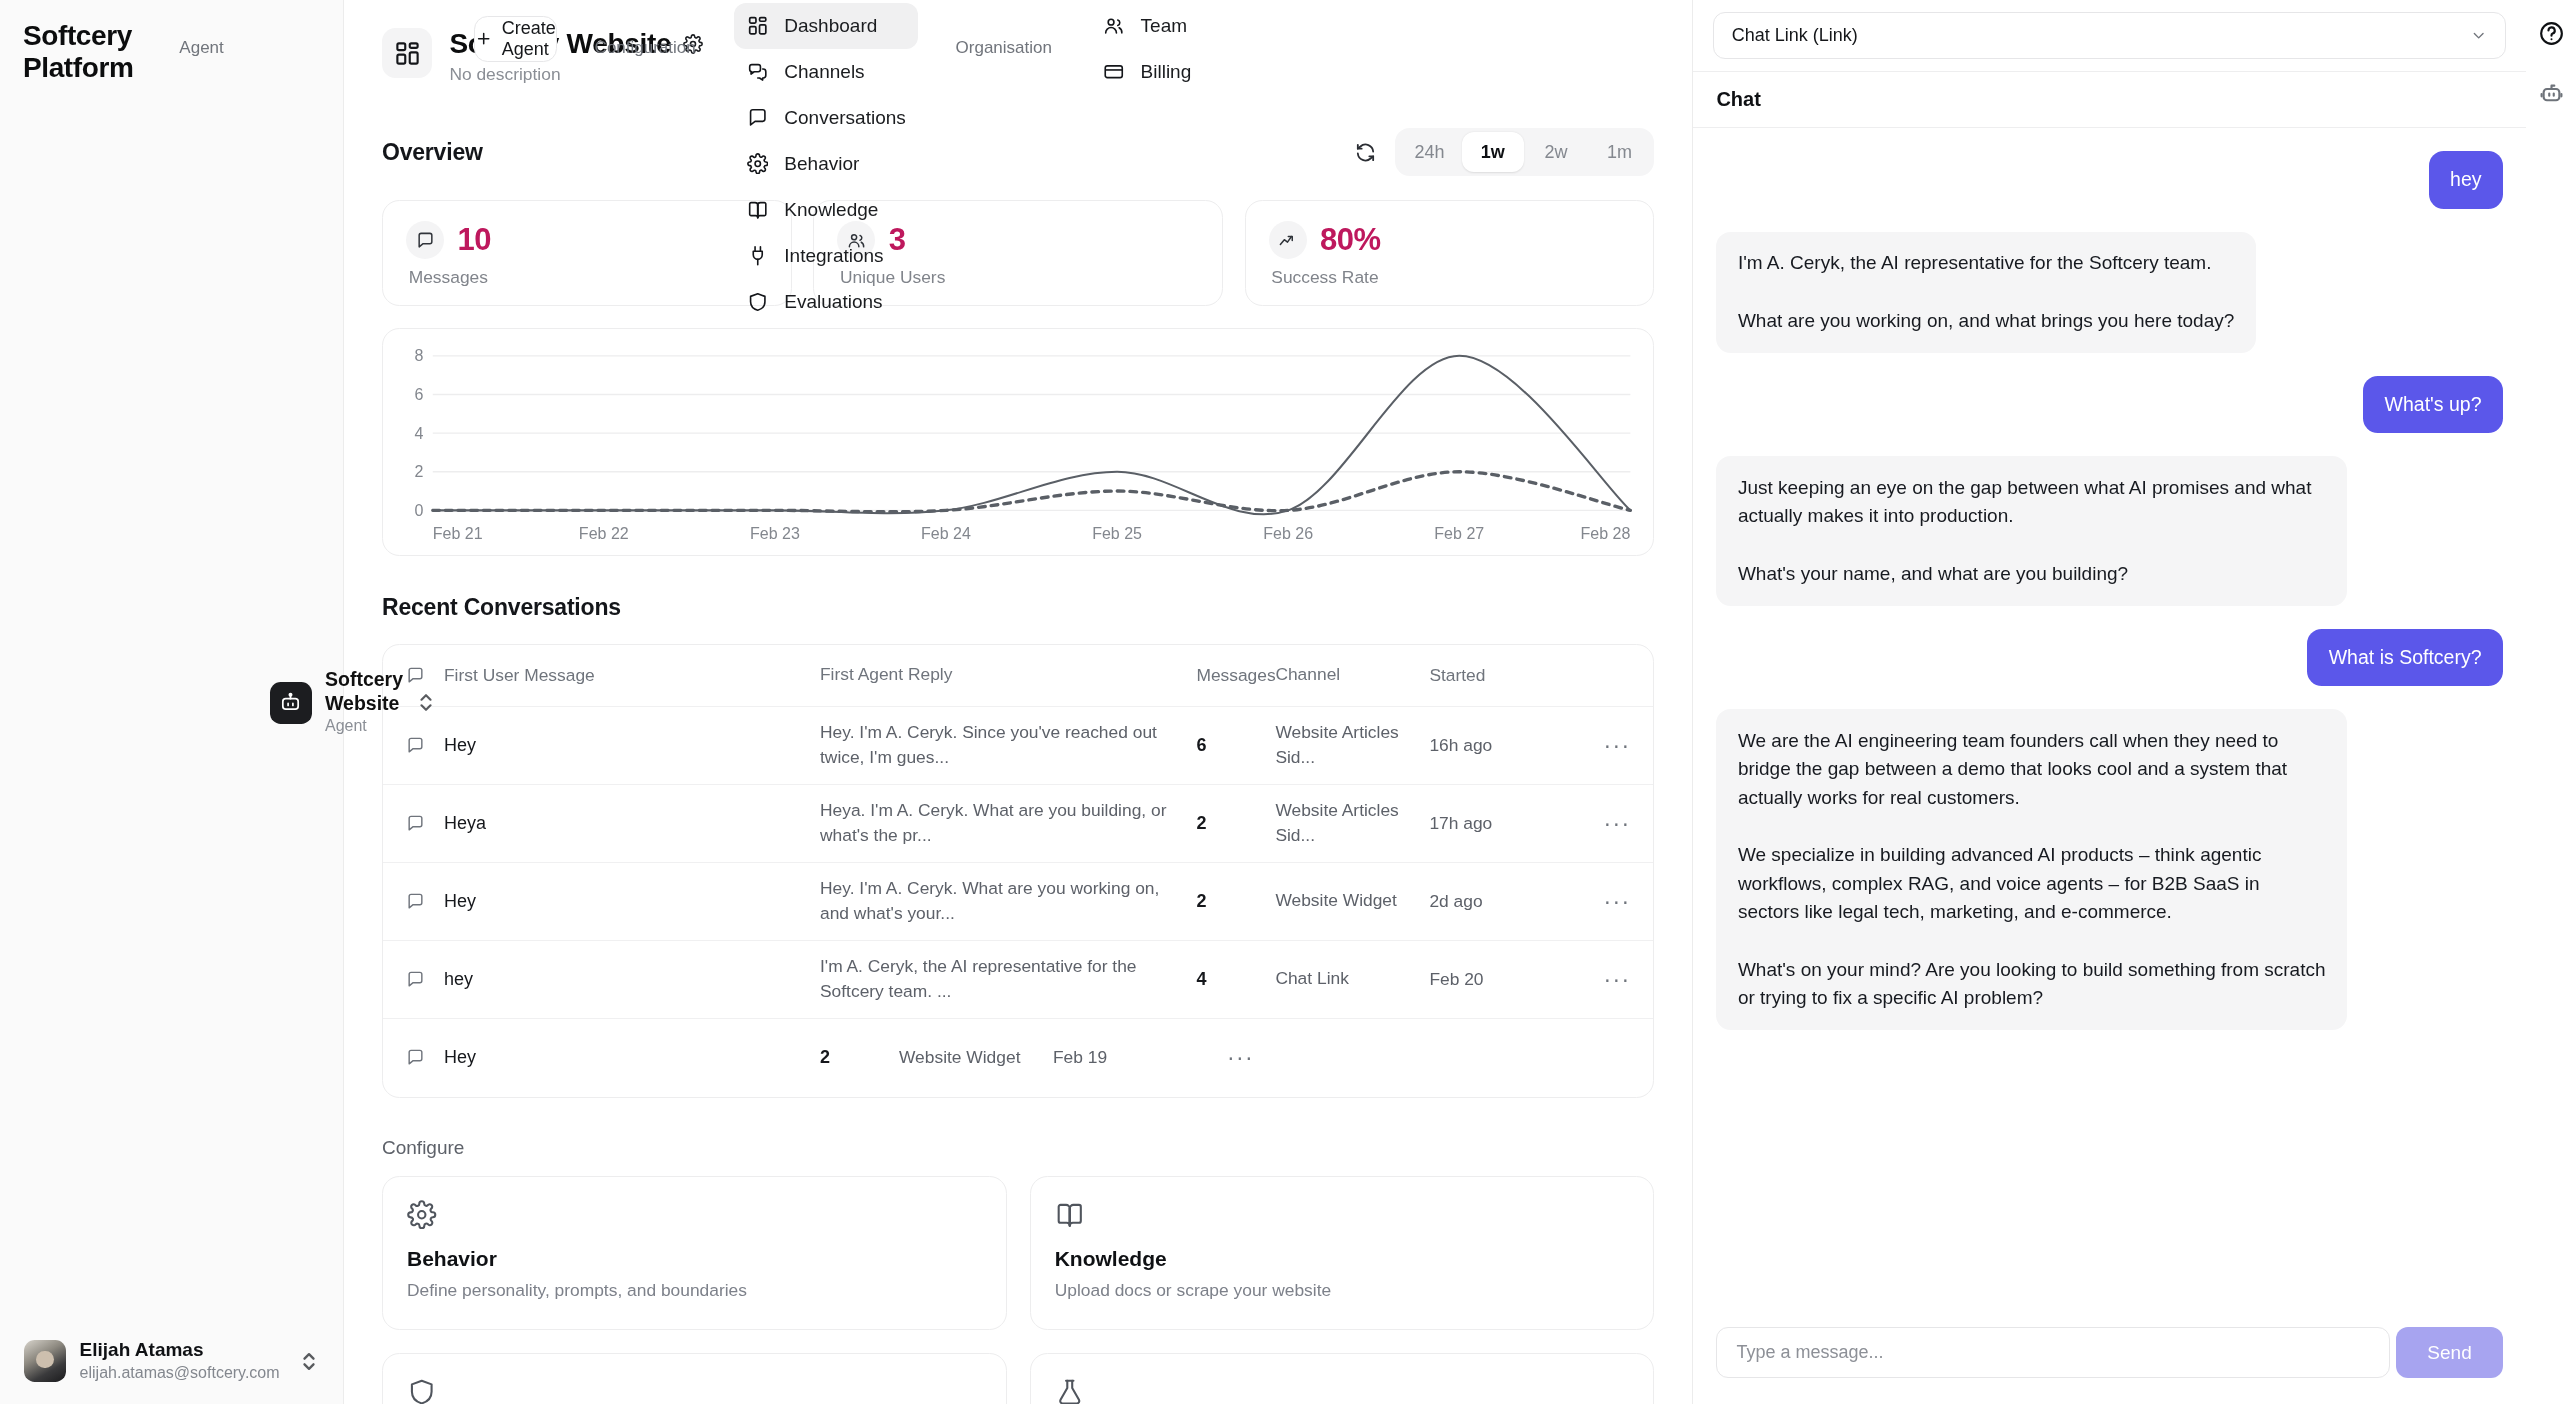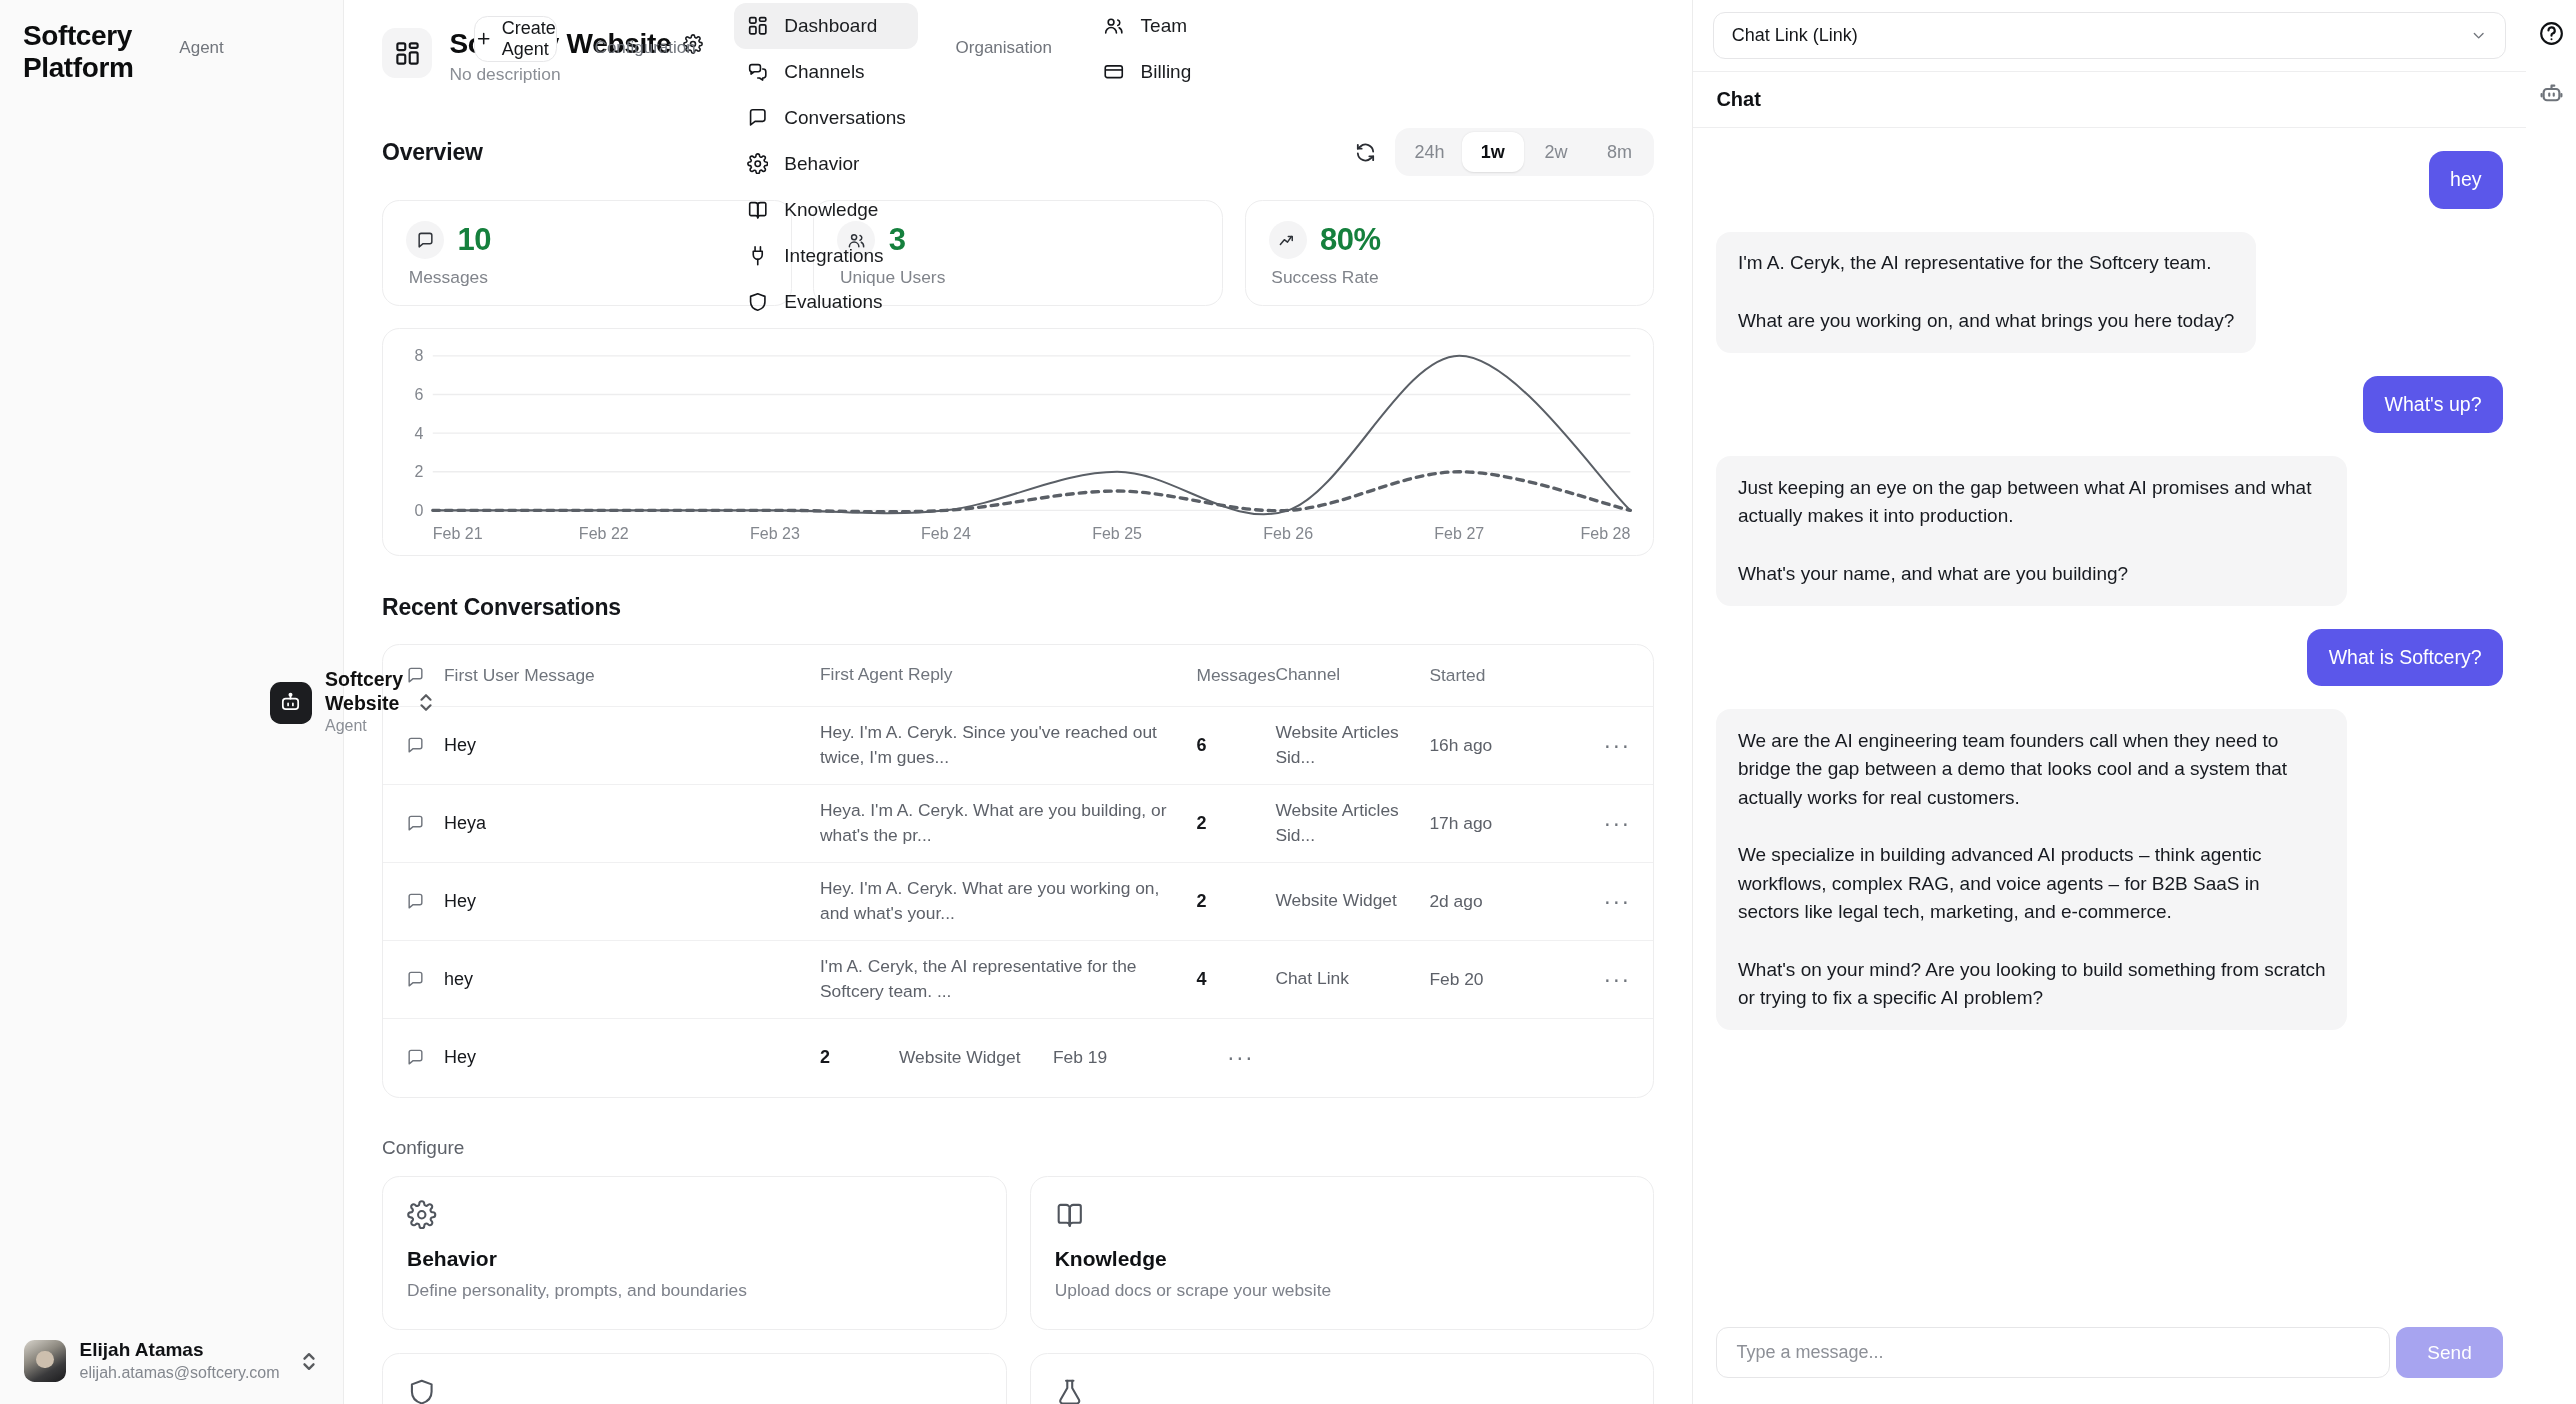--- a/index.html
+++ b/index.html
@@ -113,21 +113,21 @@
   .stats { display: flex; gap: 21.5px; margin-top: 24px; }
   .stat-card {
     flex: 1; height: 106px; border: 1.3px solid #ededee; border-radius: 17.4px;
     padding: 20px 23px; background:#fff;
   }
   .stat-top { display: flex; align-items: center; gap: 13.4px; }
   .stat-ico {
     width: 38px; height: 38px; border-radius: 50%; background: #f4f4f5;
     display:flex; align-items:center; justify-content:center; flex:0 0 38px;
   }
-  .stat-value { font-size: 31px; font-weight: 700; letter-spacing: -0.5px; color:#15803d; }
+  .stat-value { font-size: 31px; font-weight: 700; letter-spacing: -0.5px; color:#be185d; }
   .stat-label { font-size: 17.4px; color: #80848b; margin-top: 8px; margin-left: 2.7px; }
 
   .chart-card {
     margin-top: 21.5px; border: 1.3px solid #ededee; border-radius: 17.4px;
     background: #fff; height: 228px; padding: 16px 19px 6.7px 19px;
     position: relative;
   }
   .chart-svg { width: 100%; height: 100%; display:block; }
 
   .table-card {
@@ -404,21 +404,21 @@
               <path d="M20 11a8 8 0 0 0-13.3-5.3L4 8"></path>
                 <path d="M4 4v4h4"></path>
               <path d="M4 13a8 8 0 0 0 13.3 5.3L20 16"></path>
                 <path d="M20 20v-4h-4"></path>
             </svg>
           </span>
           <div class="range-group">
             <div class="range-btn">24h</div>
             <div class="range-btn active">1w</div>
             <div class="range-btn">2w</div>
-            <div class="range-btn">8m</div>
+            <div class="range-btn">1m</div>
           </div>
         </div>
       </div>
 
       <div class="stats">
         <div class="stat-card">
           <div class="stat-top">
             <span class="stat-ico">
               <svg width="19" height="19" viewBox="0 0 24 24" fill="none" stroke="#30343a" stroke-width="1.9" stroke-linecap="round" stroke-linejoin="round">
                 <path d="M4 5.5A2.5 2.5 0 0 1 6.5 3h11A2.5 2.5 0 0 1 20 5.5v8a2.5 2.5 0 0 1-2.5 2.5H9l-5 4z"></path>

